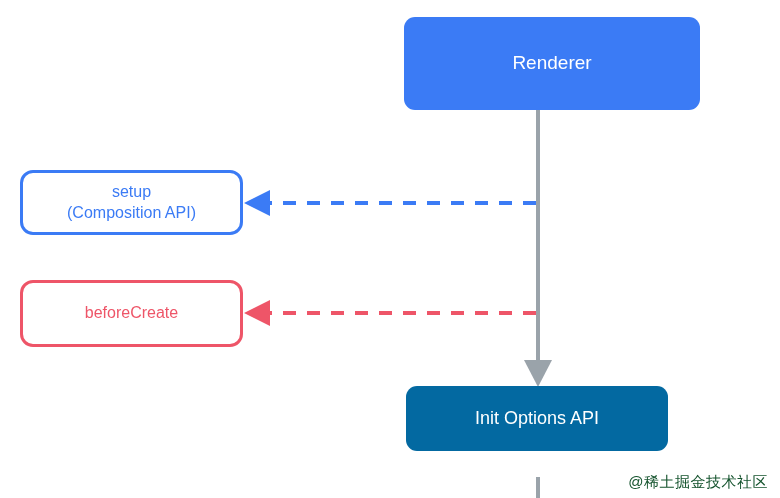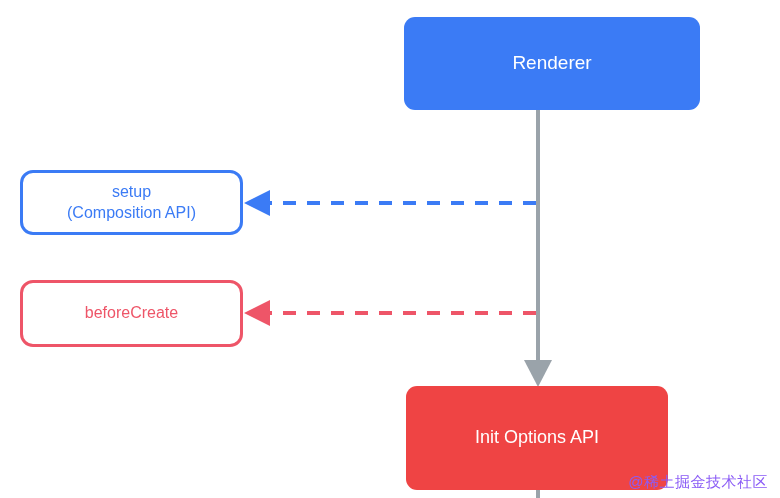--- a/index.html
+++ b/index.html
@@ -84,34 +84,34 @@
     color: #EE5568;
     font-size: 16px;
     font-weight: 400;
   }
 
   
   #node-init-options {
     left: 406px;
     top: 386px;
     width: 262px;
-    height: 104px;
-    background: #ef4444;
+    height: 65px;
+    background: #0369a1;
     border-radius: 11px;
     color: #ffffff;
     font-size: 18px;
     font-weight: 400;
   }
 
   
   #watermark {
     position: absolute;
     right: 12px;
     bottom: 6px;
-    color: #8b5cf6;
+    color: #14532d;
     font-size: 15px;
     letter-spacing: 0.5px;
     z-index: 6;
     user-select: none;
     white-space: nowrap;
   }
 </style>
 </head>
 <body>
 

